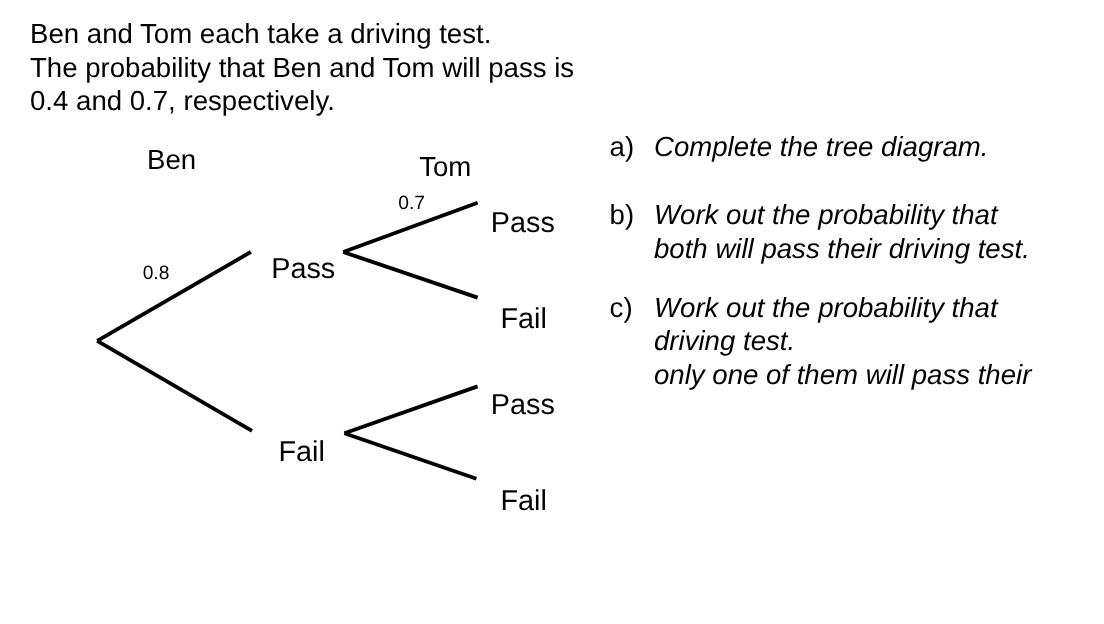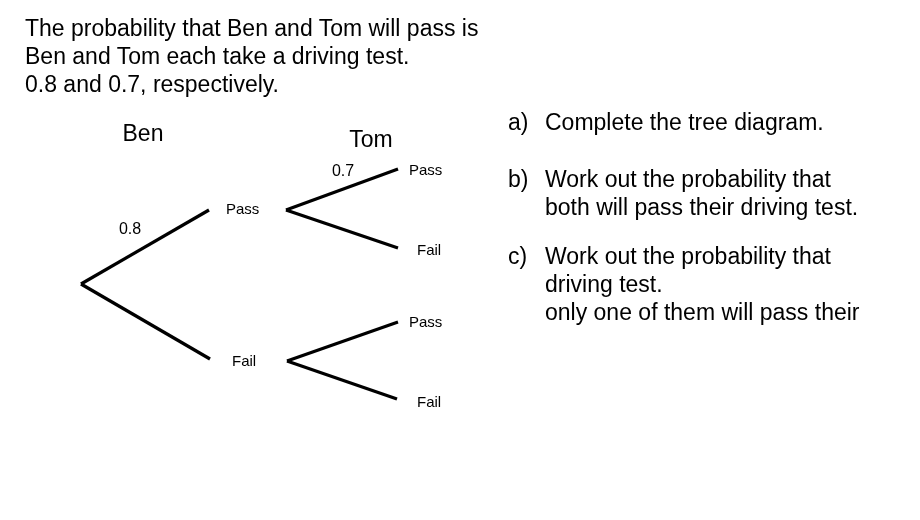--- a/index.html
+++ b/index.html
@@ -36,24 +36,25 @@
     left: 0;
     top: 0;
   }
   svg.branches line {
     stroke: #000000;
     stroke-width: 3.2;
     stroke-linecap: butt;
   }
   .tree-label {
     position: absolute;
-    font-size: 15px;
+    font-size: 24px;
     line-height: 22px;
     white-space: nowrap;
     transform: translateY(-50%);
+    margin-top: 16px;
   }
   .tree-header {
     position: absolute;
     font-size: 23px;
     line-height: 23px;
     white-space: nowrap;
     transform: translate(-50%, -50%);
   }
   .prob-label {
     position: absolute;
@@ -75,34 +76,35 @@
     align-items: flex-start;
     font-size: 23px;
     line-height: 28px;
   }
   .qlabel {
     flex: 0 0 37px;
     white-space: nowrap;
   }
   .qlines {
     flex: 1 1 auto;
+    font-style: italic;
   }
   .qlines div {
     white-space: nowrap;
   }
 </style>
 </head>
 <body>
 
 <div class="canvas">
 
   <div class="intro">
+    <div>Ben and Tom each take a driving test.</div>
     <div>The probability that Ben and Tom will pass is</div>
-    <div>Ben and Tom each take a driving test.</div>
-    <div>0.8 and 0.7, respectively.</div>
+    <div>0.4 and 0.7, respectively.</div>
   </div>
 
   <div class="tree-layer">
     <svg class="branches" width="920" height="520" viewBox="0 0 920 520">
       <line x1="81" y1="284" x2="209" y2="210"></line>
       <line x1="81" y1="284" x2="210" y2="359"></line>
       <line x1="286" y1="210" x2="398" y2="169"></line>
       <line x1="286" y1="210" x2="398" y2="248"></line>
       <line x1="287" y1="361" x2="398" y2="322"></line>
       <line x1="287" y1="361" x2="397" y2="399"></line>

